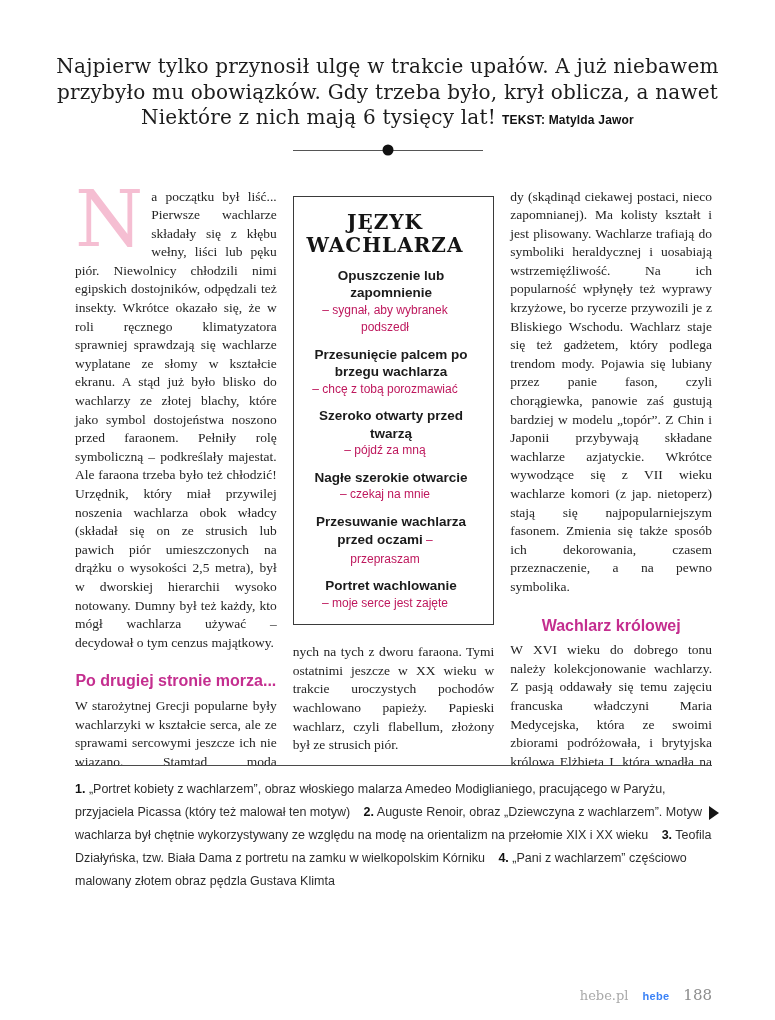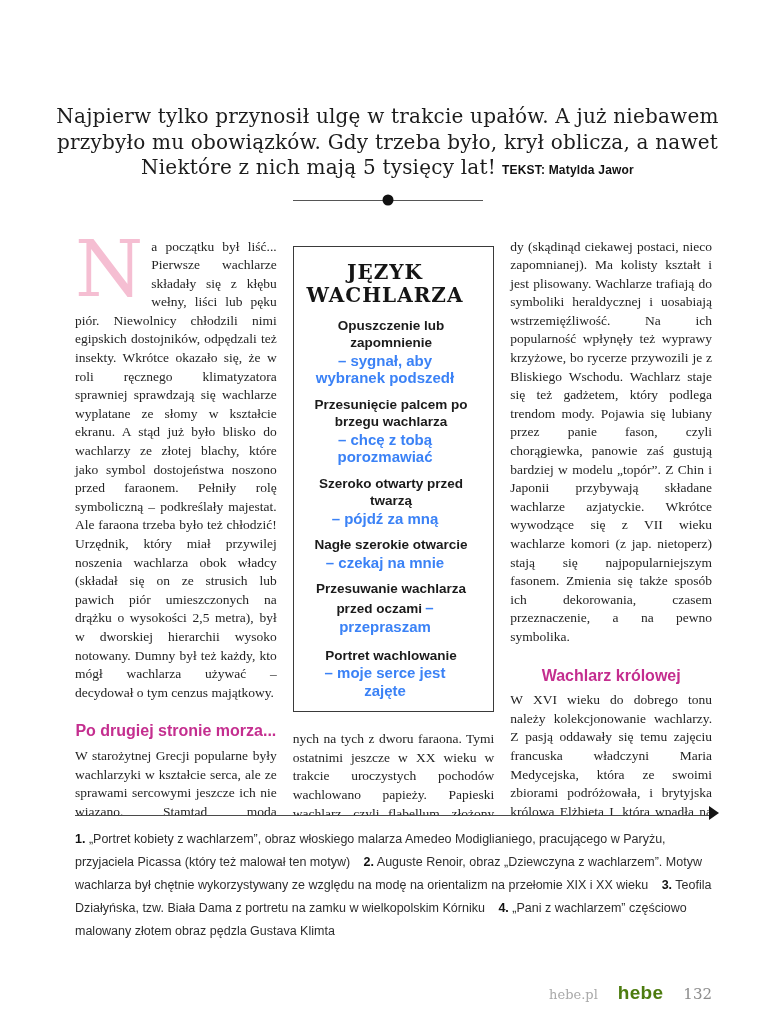--- a/index.html
+++ b/index.html
@@ -7,21 +7,21 @@
     position:relative;
     width:775px;height:1020px;
     margin:0 auto;
     background:#ffffff;
     overflow:hidden;
     font-family:"Liberation Serif", serif;
     color:#222;
   }
   
   .headline{
-    padding-top:104px;
+    padding-top:54px;
     text-align:center;
     font-family:"DejaVu Serif", serif;
     font-size:20px;
     line-height:25.5px;
     color:#1c1c1c;
     letter-spacing:.2px;
   }
   .headline .byline{
     font-family:"Liberation Sans", sans-serif;
     font-weight:bold;
@@ -97,24 +97,24 @@
   .fan-entry-title{
     font-family:"Liberation Sans", sans-serif;
     font-weight:bold;
     font-size:13.5px;
     line-height:17.5px;
     color:#1b1b1b;
     margin-left:12px;
   }
   .fan-entry-desc{
     font-family:"Liberation Sans", sans-serif;
-    font-weight:bold;
-    font-size:15px;
+    font-weight:normal;
+    font-size:12px;
     line-height:17.5px;
-    color:#3b82f6;
+    color:#be185d;
   }
   
   .page-arrow{
     position:absolute;
     right:56px;top:806px;
     width:0;height:0;
     border-top:7px solid transparent;
     border-bottom:7px solid transparent;
     border-left:10px solid #141414;
   }
@@ -132,49 +132,49 @@
     text-align:left;
   }
   .fn-num{font-weight:bold;color:#111;}
   .fn-item + .fn-item .fn-num{margin-left:10px;}
   
   .footer{
     position:absolute;
     right:63px;bottom:16px;
     display:flex;
     align-items:baseline;
-    gap:20px;
+    gap:14px;
   }
   .footer .site{
     font-family:"DejaVu Serif", serif;
     font-size:13px;
     color:#a9a9a9;
   }
   .footer .brand{
     font-family:"Liberation Sans", sans-serif;
     font-weight:bold;
-    font-size:19px;
-    color:#4d7c0f;
+    font-size:11px;
+    color:#3b82f6;
     letter-spacing:.3px;
   }
   .footer .pagenum{
     font-family:"DejaVu Serif", serif;
     font-size:15px;
     color:#8c8c8c;
   }
 </style>
 </head>
 <body>
 
 <div class="page">
 
   <div class="headline">
     <div>Najpierw tylko przynosił ulgę w trakcie upałów. A już niebawem</div>
     <div>przybyło mu obowiązków. Gdy trzeba było, krył oblicza, a nawet</div>
-    <div><span>Niektóre z nich mają 5 tysięcy lat!</span><span class="byline">TEKST: Matylda Jawor</span></div>
+    <div><span>Niektóre z nich mają 6 tysięcy lat!</span><span class="byline">TEKST: Matylda Jawor</span></div>
   </div>
 
   <div class="divider">
     <div class="dot"></div>
   </div>
 
   <div class="columns">
 
     <div class="col">
       <p><span class="dropcap">N</span><span>a początku był liść... Pierwsze wachlarze składały się z kłębu wełny, liści lub pęku piór. Niewolnicy chłodzili nimi egipskich dostojników, odpędzali też insekty. Wkrótce okazało się, że w roli ręcznego klimatyzatora sprawniej sprawdzają się wachlarze wyplatane ze słomy w kształcie ekranu. A stąd już było blisko do wachlarzy ze złotej blachy, które jako symbol dostojeństwa noszono przed faraonem. Pełniły rolę symboliczną – podkreślały majestat. Ale faraona trzeba było też chłodzić! Urzędnik, który miał przywilej noszenia wachlarza obok władcy (składał się on ze strusich lub pawich piór umieszczonych na drążku o wysokości 2,5 metra), był w dworskiej hierarchii wysoko notowany. Dumny był też każdy, kto mógł wachlarza używać – decydował o tym cenzus majątkowy.</span></p>
@@ -231,16 +231,16 @@
   <div class="footnotes">
     <span class="fn-item"><span class="fn-num">1.</span> <span>„Portret kobiety z wachlarzem”, obraz włoskiego malarza Amedeo Modiglianiego, pracującego w Paryżu, przyjaciela Picassa (który też malował ten motyw)</span></span>
     <span class="fn-item"><span class="fn-num">2.</span> <span>Auguste Renoir, obraz „Dziewczyna z wachlarzem”. Motyw wachlarza był chętnie wykorzystywany ze względu na modę na orientalizm na przełomie XIX i XX wieku</span></span>
     <span class="fn-item"><span class="fn-num">3.</span> <span>Teofila Działyńska, tzw. Biała Dama z portretu na zamku w wielkopolskim Kórniku</span></span>
     <span class="fn-item"><span class="fn-num">4.</span> <span>„Pani z wachlarzem” częściowo malowany złotem obraz pędzla Gustava Klimta</span></span>
   </div>
 
   <div class="footer">
     <span class="site">hebe.pl</span>
     <span class="brand">hebe</span>
-    <span class="pagenum">132</span>
+    <span class="pagenum">188</span>
   </div>
 
 </div>
 
 </body></html>

